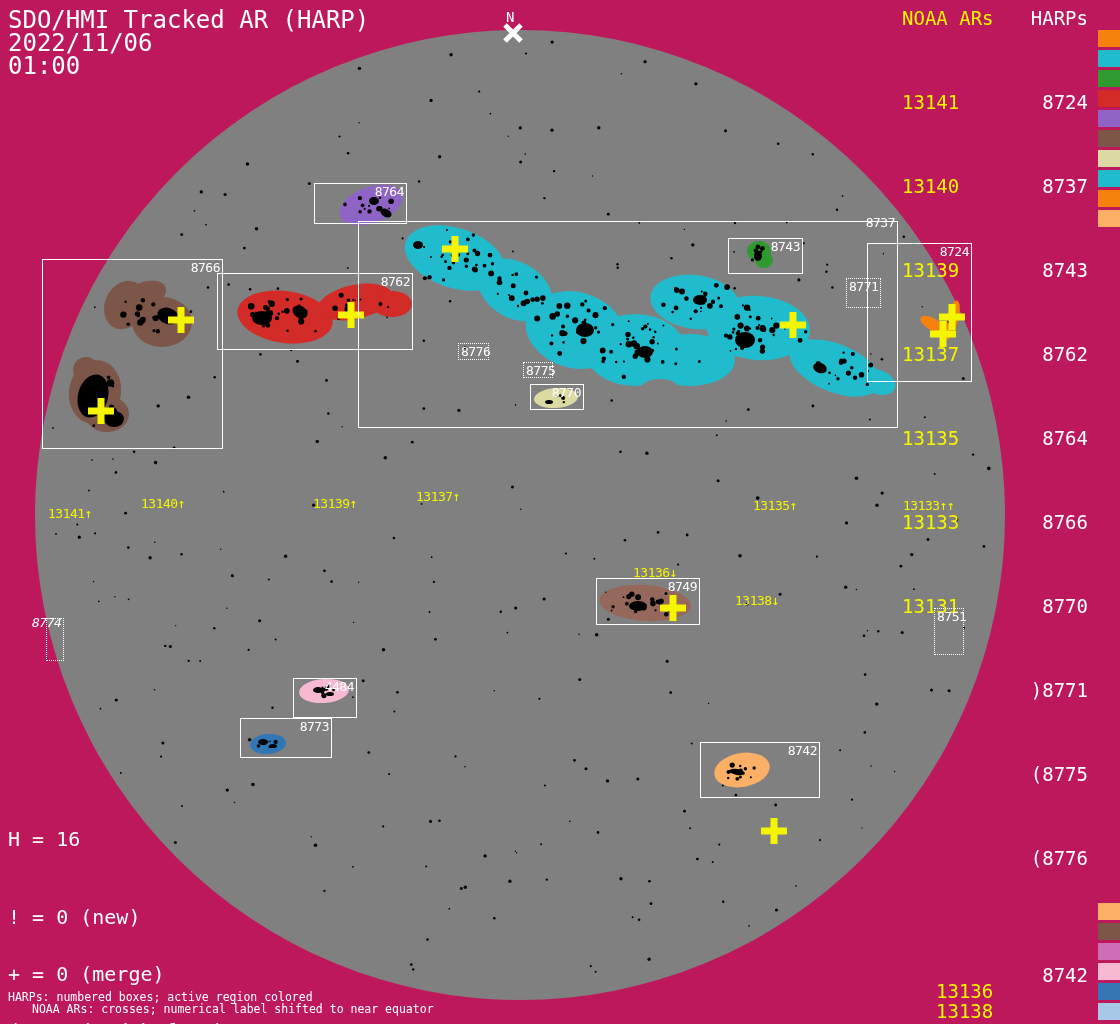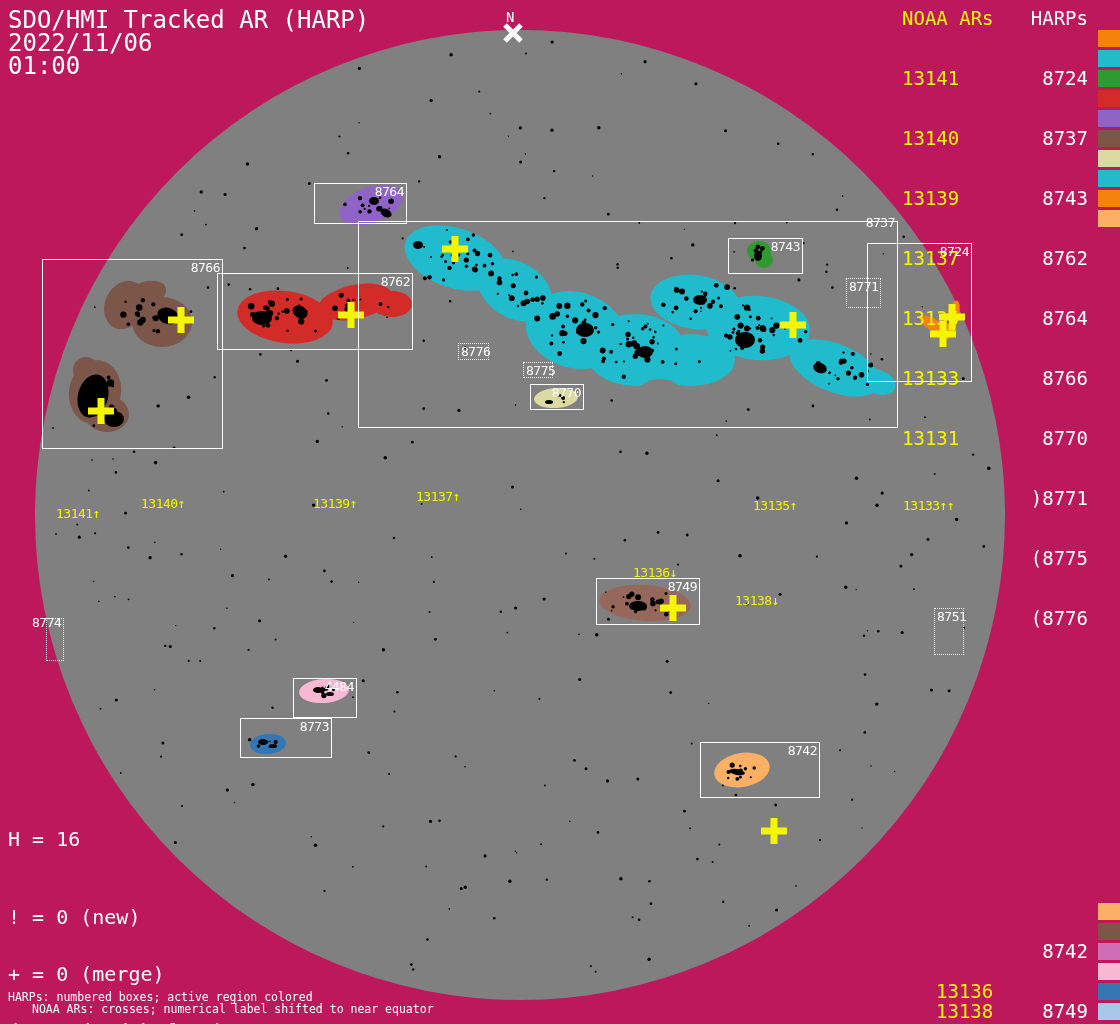--- a/index.html
+++ b/index.html
@@ -3,21 +3,21 @@
 <meta charset="utf-8">
 <style>
   html,body{margin:0;padding:0;background:#000;}
   .stage{position:relative;width:1120px;height:1024px;background:#be185d;overflow:hidden;
          font-family:"DejaVu Sans Mono","Liberation Mono",monospace;}
   .stage svg{position:absolute;left:0;top:0;}
   .txt{position:absolute;color:#fff;white-space:pre;}
   .yellow{color:#F5F500;}
   .title{font-size:24px;line-height:23px;}
   .list{font-size:19px;line-height:20px;}
-  .list div{height:20px;}
+  .list div{height:20px;margin-top:24px;}
   .hdr{font-size:19px;line-height:17px;}
   .legend{font-size:20px;line-height:19px;}
   .legend div{height:19px;}
   .foot{font-size:11.5px;line-height:12px;}
   .rightcol{width:120px;text-align:right;}
   .swatch{position:absolute;left:1098px;width:22px;height:17px;}
   .box{position:absolute;border:1px solid #fff;box-sizing:border-box;}
   .box.dotted{border-style:dotted;}
   .box-label{position:absolute;top:1px;right:2px;color:#fff;font-size:13px;line-height:13px;
              letter-spacing:-0.5px;white-space:pre;}
@@ -831,34 +831,34 @@
     </div>
   <div class="box" style="left:530px;top:384px;width:54px;height:26px;">
     <span class="box-label">8770</span>
     </div>
   <div class="box" style="left:596px;top:578px;width:104px;height:47px;">
     <span class="box-label">8749</span>
     </div>
   <div class="box dotted" style="left:934px;top:608px;width:30px;height:47px;">
     <span class="box-label fill">8751</span>
     </div>
-  <div class="box dotted" style="left:46px;top:618px;width:18px;height:43px;">
+  <div class="box dotted" style="left:46px;top:618px;width:18px;height:43px;font-style:italic;">
     <span class="box-label out-left">8774</span>
     </div>
   <div class="box" style="left:293px;top:678px;width:64px;height:40px;">
     <span class="box-label">4484</span>
     </div>
   <div class="box" style="left:240px;top:718px;width:92px;height:40px;">
     <span class="box-label">8773</span>
     </div>
   <div class="box" style="left:700px;top:742px;width:120px;height:56px;">
     <span class="box-label">8742</span>
     </div>
 
-  <div class="disk-label" style="left:56px;top:507px;">13141↑</div>
+  <div class="disk-label" style="left:48px;top:507px;">13141↑</div>
   <div class="disk-label" style="left:141px;top:497px;">13140↑</div>
   <div class="disk-label" style="left:313px;top:497px;">13139↑</div>
   <div class="disk-label" style="left:416px;top:490px;">13137↑</div>
   <div class="disk-label" style="left:753px;top:499px;">13135↑</div>
   <div class="disk-label" style="left:903px;top:499px;">13133↑↑</div>
   <div class="disk-label" style="left:633px;top:566px;">13136↓</div>
   <div class="disk-label" style="left:735px;top:594px;">13138↓</div>
 
   <div class="txt legend" style="left:8px;top:830px;">H = 16</div>
   <div class="txt legend" style="left:8px;top:870px;">

